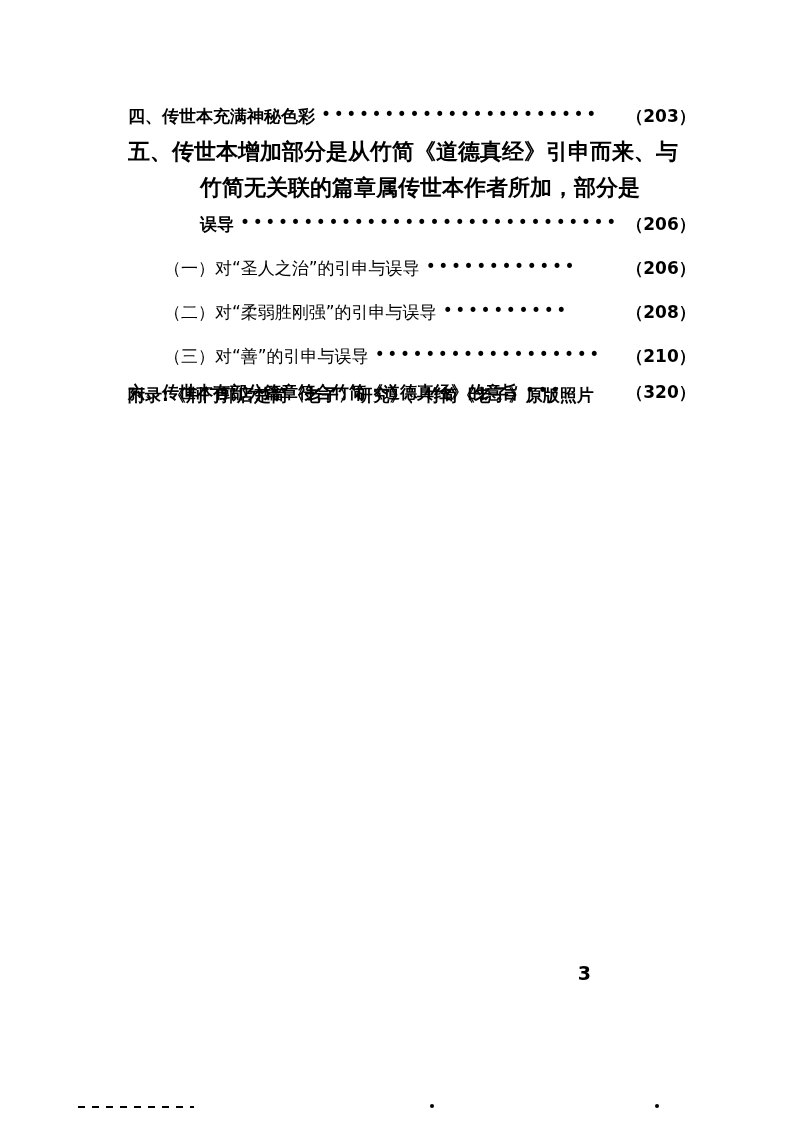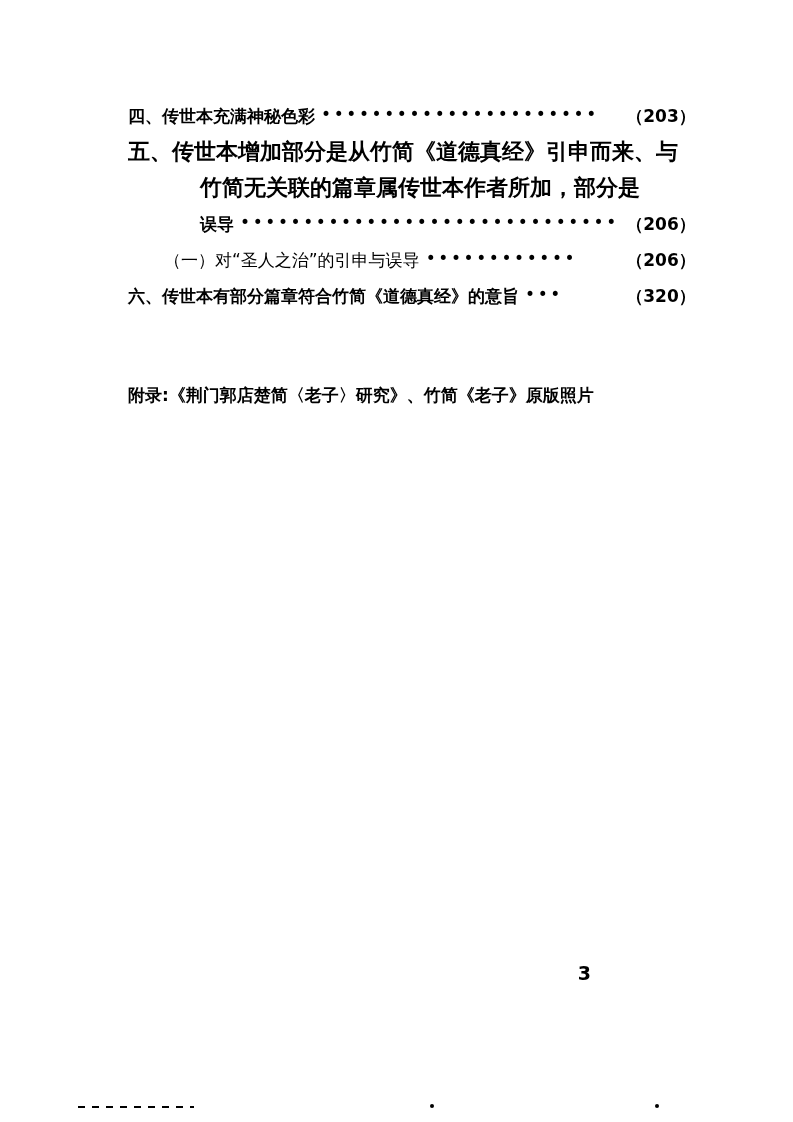--- a/index.html
+++ b/index.html
@@ -56,21 +56,21 @@
   }
   .pageno {
     flex: 0 0 auto;
     font-size: 17px;
     font-weight: bold;
     text-align: center;
     min-width: 74px;
     letter-spacing: 0px;
   }
   .indent-1 { padding-left: 0px; }
-  .indent-2 { padding-left: 36px; }
+  .indent-2 { padding-left: 36px; margin-top: 8px; }
   .indent-3 { padding-left: 72px; }
 
   .wrapline {
     font-size: 22px;
     line-height: 36px;
     font-weight: bold;
     white-space: nowrap;
   }
 
   .appendix {
@@ -148,21 +148,31 @@
       <span class="leader">•••••••••••••••••••••••••••••••</span>
       <span class="pageno">（206）</span>
     </div>
 
     <div class="toc-row indent-2">
       <span class="label thin">（一）对“圣人之治”的引申与误导</span>
       <span class="leader">••••••••••••</span>
       <span class="pageno">（206）</span>
     </div>
 
+    <div class="toc-row indent-2">
+      <span class="label thin">（二）对“柔弱胜刚强”的引申与误导</span>
+      <span class="leader">••••••••••</span>
+      <span class="pageno">（208）</span>
+    </div>
 
+    <div class="toc-row indent-2">
+      <span class="label thin">（三）对“善”的引申与误导</span>
+      <span class="leader">••••••••••••••••••</span>
+      <span class="pageno">（210）</span>
+    </div>
 
 
     <div class="toc-row indent-1">
       <span class="label">六、传世本有部分篇章符合竹简《道德真经》的意旨</span>
       <span class="leader">•••</span>
       <span class="pageno">（320）</span>
     </div>
 
   </div>
 

